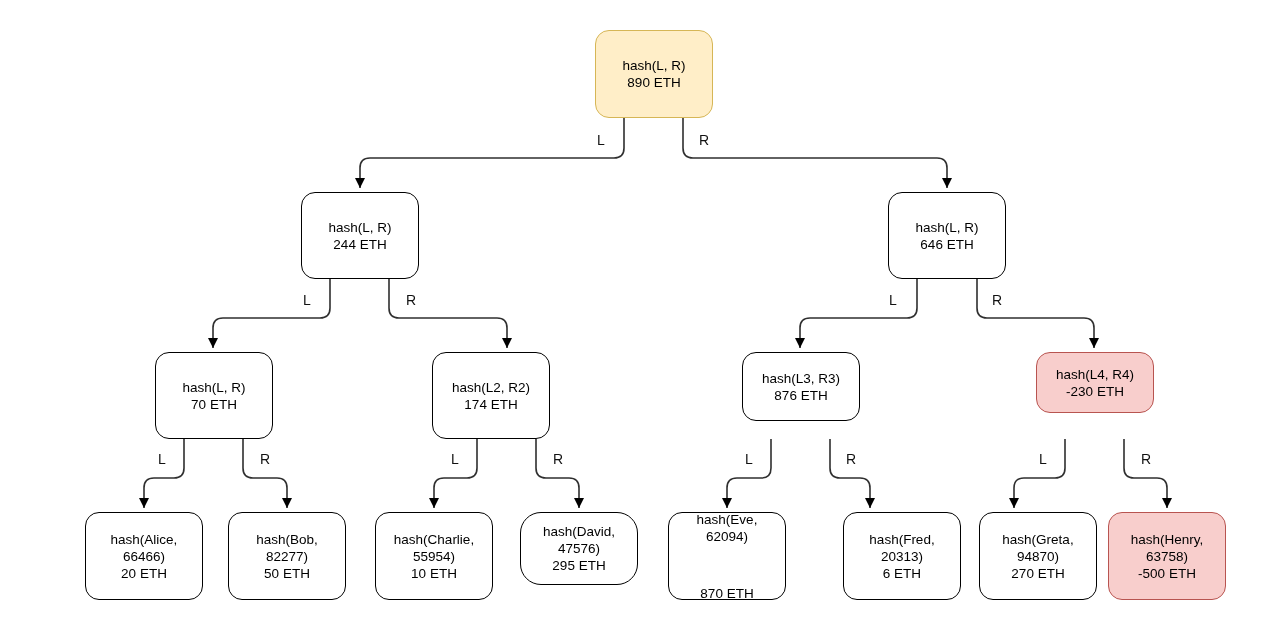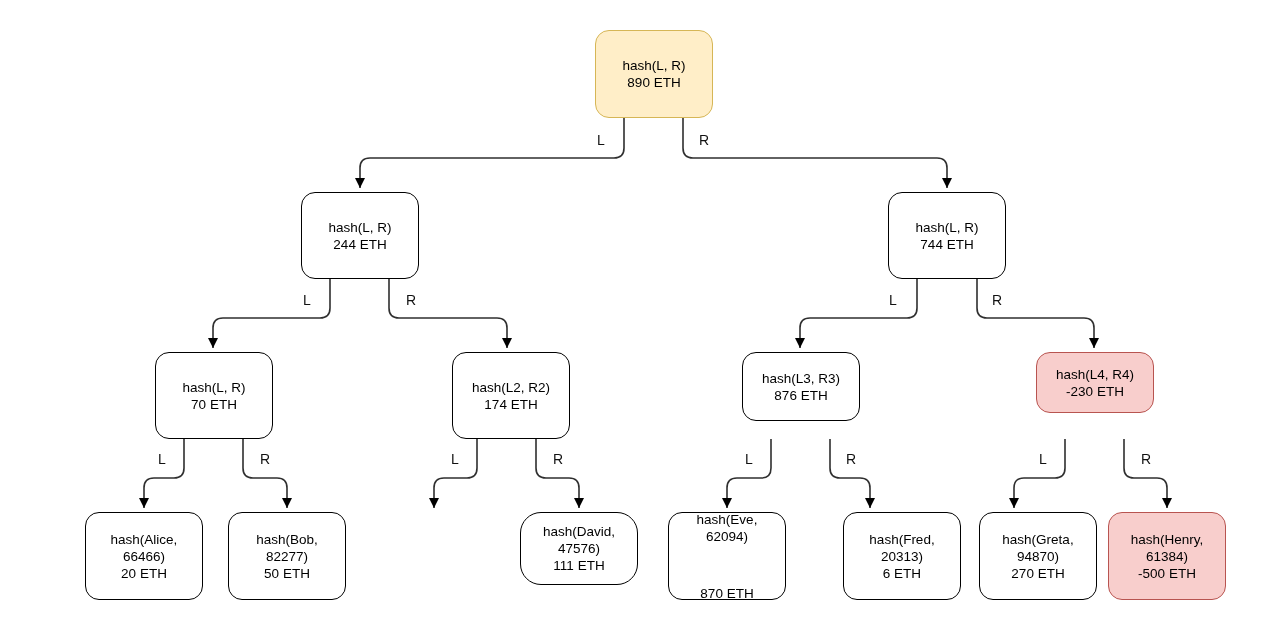--- a/index.html
+++ b/index.html
@@ -96,60 +96,64 @@
   <div class="node yellow" style="left:595px; top:30px;  height:88px;">
     <div class="node-label">hash(L, R)</div>
     <div class="node-value">890 ETH</div>
   </div>
   <div class="node" style="left:301px; top:192px; height:87px;">
     <div class="node-label">hash(L, R)</div>
     <div class="node-value">244 ETH</div>
   </div>
   <div class="node" style="left:888px; top:192px; height:87px;">
     <div class="node-label">hash(L, R)</div>
-    <div class="node-value">744 ETH</div>
+    <div class="node-value">646 ETH</div>
   </div>
   <div class="node" style="left:155px; top:352px; height:87px;">
     <div class="node-label">hash(L, R)</div>
     <div class="node-value">70 ETH</div>
   </div>
-  <div class="node" style="left:452px; top:352px; height:87px;align-items:center;">
+  <div class="node" style="left:432px; top:352px; height:87px;align-items:center;">
     <div class="node-label">hash(L2, R2)</div>
     <div class="node-value">174 ETH</div>
   </div>
   <div class="node" style="left:742px; top:352px; height:69px;">
     <div class="node-label">hash(L3, R3)</div>
     <div class="node-value">876 ETH</div>
   </div>
   <div class="node red" style="left:1036px; top:352px; height:61px;">
     <div class="node-label">hash(L4, R4)</div>
     <div class="node-value">-230 ETH</div>
   </div>
   <div class="node" style="left:85px; top:512px; height:88px;">
     <div class="node-label">hash(Alice, 66466)</div>
     <div class="node-value">20 ETH</div>
   </div>
   <div class="node" style="left:228px; top:512px; height:88px;">
     <div class="node-label">hash(Bob, 82277)</div>
     <div class="node-value">50 ETH</div>
   </div>
+  <div class="node" style="left:375px; top:512px; height:88px;">
+    <div class="node-label">hash(Charlie, 55954)</div>
+    <div class="node-value">10 ETH</div>
+  </div>
   <div class="node" style="left:520px; top:512px; height:73px;border-radius:21px;">
     <div class="node-label">hash(David, 47576)</div>
-    <div class="node-value">111 ETH</div>
+    <div class="node-value">295 ETH</div>
   </div>
   <div class="node" style="left:668px; top:512px; height:88px;gap:40px;">
     <div class="node-label">hash(Eve, 62094)</div>
     <div class="node-value">870 ETH</div>
   </div>
   <div class="node" style="left:843px; top:512px; height:88px;">
     <div class="node-label">hash(Fred, 20313)</div>
     <div class="node-value">6 ETH</div>
   </div>
   <div class="node" style="left:979px; top:512px; height:88px;justify-content:center;">
     <div class="node-label">hash(Greta, 94870)</div>
     <div class="node-value">270 ETH</div>
   </div>
   <div class="node red" style="left:1108px; top:512px; height:88px;">
-    <div class="node-label">hash(Henry, 61384)</div>
+    <div class="node-label">hash(Henry, 63758)</div>
     <div class="node-value">-500 ETH</div>
   </div>
 
 </div>
 
 </body></html>

